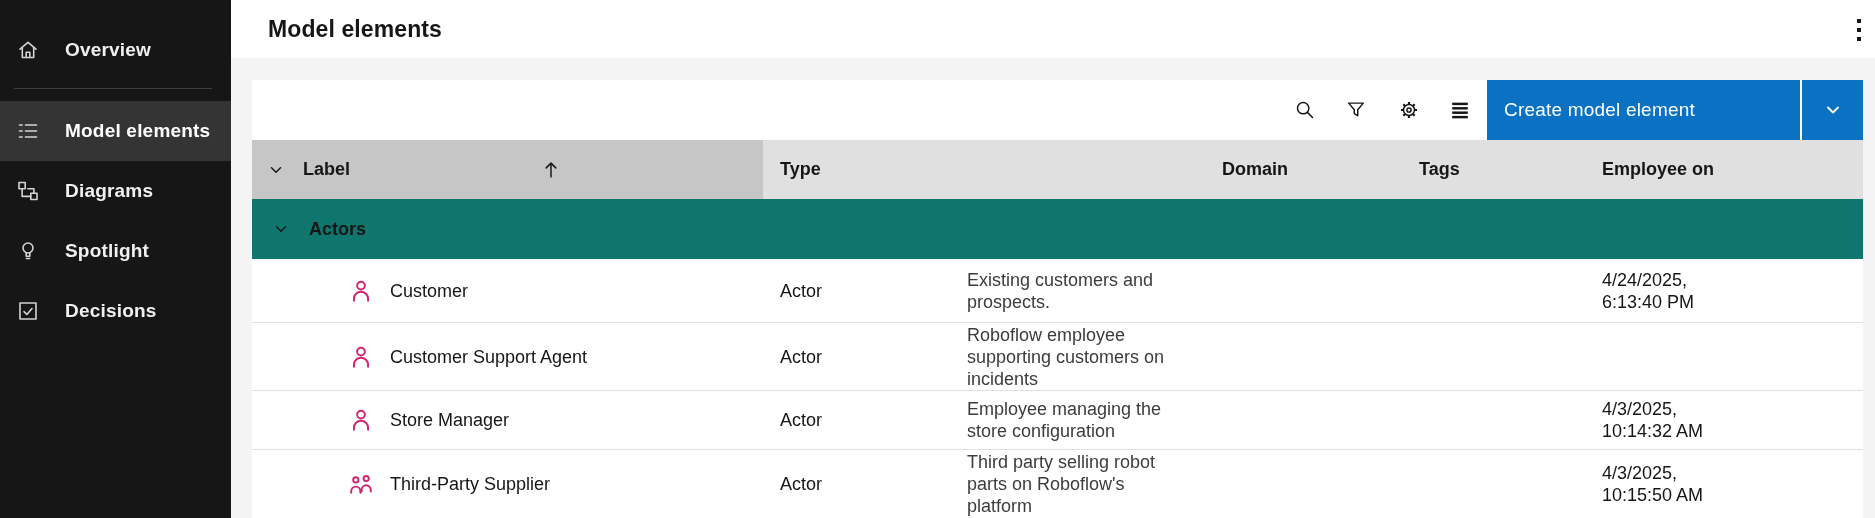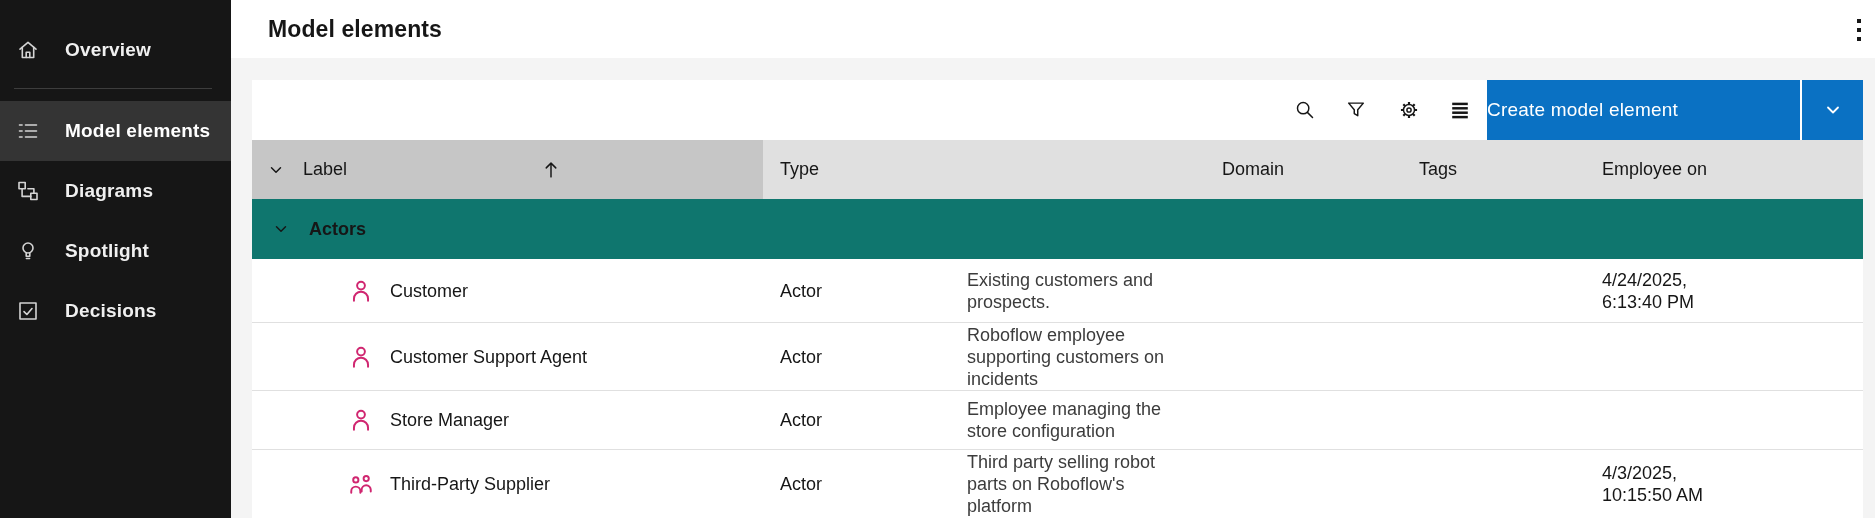--- a/index.html
+++ b/index.html
@@ -25,30 +25,30 @@
   .kebab i { width:4px; height:4px; background:#161616; border-radius:0; display:block; }
 
   
   .toolbar { position:absolute; left:252px; top:80px; width:1611px; height:60px; background:#ffffff; }
   .tool-btn { position:absolute; top:6px; width:48px; height:48px; display:flex;
               align-items:center; justify-content:center; cursor:pointer; }
   .tool-btn svg { width:22px; height:22px; display:block; }
 
   .create-split { position:absolute; left:1235px; top:0; width:376px; height:60px; display:flex; }
   .create-main { width:313px; height:60px; background:var(--accent); color:#fff;
-                 display:flex; align-items:center; 
+                 display:flex; align-items:center; padding-left:17px;
                  font-size:19px; letter-spacing:.2px; cursor:pointer; }
   .create-caret { width:63px; height:60px; background:var(--accent); border-left:2px solid #ffffff;
                   display:flex; align-items:center; justify-content:center; cursor:pointer; }
 
   
   .thead { position:absolute; left:252px; top:140px; width:1611px; height:59px; background:#e0e0e0; }
   .thead .label-cell { position:absolute; left:0; top:0; width:511px; height:59px; background:#c6c6c6; }
   .th { position:absolute; top:0; height:59px; display:flex; align-items:center;
-        font-size:18px; font-weight:400; }
+        font-size:18px; font-weight:700; }
   .hdr-chevron { position:absolute; left:15px; top:0; height:59px; display:flex; align-items:center; cursor:pointer; }
   .sort-arrow  { position:absolute; left:288px; top:0; height:59px; display:flex; align-items:center; cursor:pointer; }
 
   .group-row { position:absolute; left:252px; top:199px; width:1611px; height:60px; background:#0f766e; }
   .group-chevron { position:absolute; left:20px; top:0; height:60px; display:flex; align-items:center; cursor:pointer; }
   .group-name { position:absolute; left:57px; top:0; height:60px; display:flex; align-items:center;
                 font-size:18px; font-weight:700; }
 
   .trow { position:absolute; left:252px; width:1611px; background:#ffffff; cursor:pointer; }
   .trow.bt { border-top:1px solid #e0e0e0; }
@@ -235,20 +235,21 @@
   <div class="cell c-icon">
     <svg viewBox="0 0 24 24">
         <circle class="strokeP" cx="12" cy="7" r="3.6"></circle>
       <path class="strokeP" d="M5.5 21v-1.9a6.5 6.5 0 0 1 13 0V21"></path>
       </svg>
   </div>
   <div class="cell c-label">Store Manager</div>
   <div class="cell c-type">Actor</div>
   <div class="cell c-summary">Employee managing the store configuration</div>
   <div class="cell c-tags"></div>
+  <div class="cell c-updated">4/3/2025, 10:14:32 AM</div>
 </div>
 
 <div class="trow bt" style="top:449px;height:69px">
   <div class="cell c-icon">
     <svg viewBox="0 0 24 24">
       <circle class="strokeP" cx="7.2" cy="8.2" r="2.4" stroke-width="1.6"></circle>
       <path class="strokeP" d="M3 20v-1.4a4.2 4.2 0 0 1 8.4 0V20" stroke-width="1.6"></path>
       <circle class="strokeP" cx="16.8" cy="7" r="2.4" stroke-width="1.6"></circle>
       <path class="strokeP" d="M12.6 19v-1.6a4.2 4.2 0 0 1 8.4 0V19" stroke-width="1.6"></path>
     </svg>

